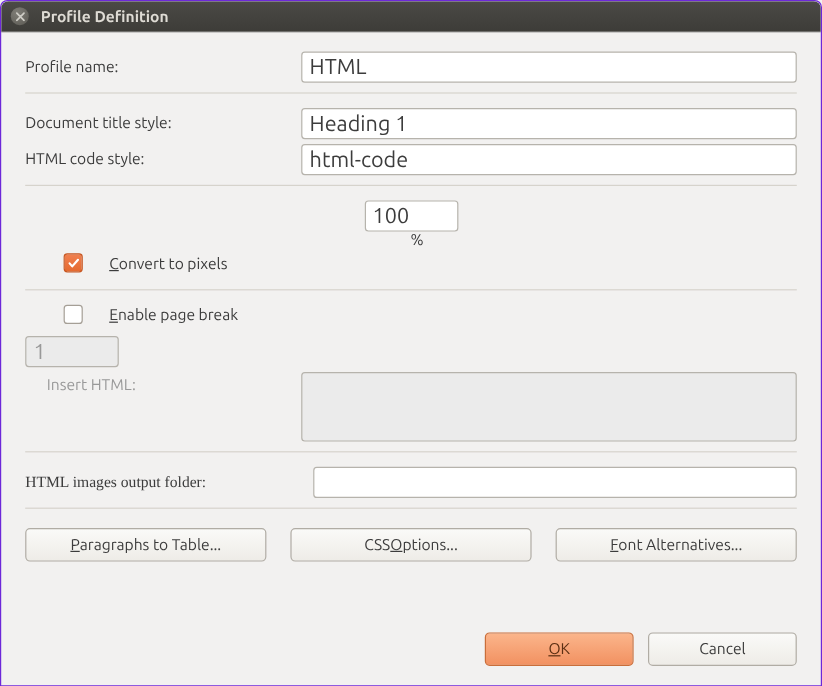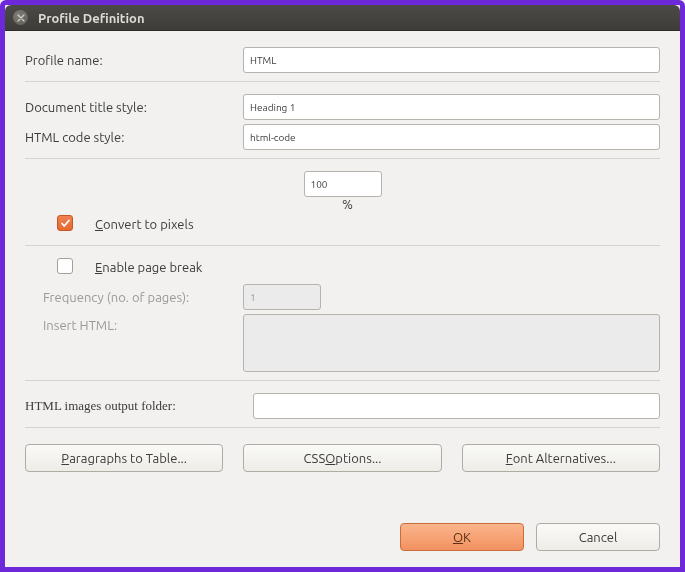--- a/index.html
+++ b/index.html
@@ -10,21 +10,21 @@
     color: #3c3c3c;
     background: #f2f1f0;
     width: 685px;
     height: 572px;
     overflow: hidden;
   }
   .window {
     width: 685px;
     height: 572px;
     background: #f2f1f0;
-    border: 5px solid #6d28d9;
+    border: 1px solid #6d28d9;
     border-radius: 6px 6px 0 0;
     display: flex;
     flex-direction: column;
   }
   .titlebar {
     height: 26px;
     background: linear-gradient(to bottom, #4b4a46 0%, #3d3c38 100%);
     border-bottom: 1px solid #2e2d2a;
     border-radius: 6px 6px 0 0;
     display: flex;
@@ -51,40 +51,41 @@
   .content {
     flex: 1;
     padding: 16px 20px 16px 20px;
     display: flex;
     flex-direction: column;
   }
   .row {
     display: flex;
     align-items: center;
     margin-bottom: 4px;
+    gap: 12px;
   }
   .label-col {
     width: 218px;
     flex-shrink: 0;
     color: #3c3c3c;
   }
   .label-col.sub {
     padding-left: 18px;
     color: #999;
   }
   .field-col {
     flex: 1;
   }
   input[type="text"].txt, textarea.txt {
     width: 100%;
     border: 1px solid #b6b3ac;
     border-radius: 3px;
     padding: 4px 6px;
     font-family: inherit;
-    font-size: 10px;
+    font-size: 18px;
     background: #fff;
     color: #3c3c3c;
     height: 26px;
   }
   input[type="text"].txt.small {
     width: 78px;
   }
   input[type="text"].txt:disabled, textarea.txt:disabled {
     background: #ebebeb;
     color: #999;
@@ -218,21 +219,20 @@
     </div>
 
     <hr class="sep">
 
     <div class="chk-row">
       <span class="chk"></span>
       <span class="chk-label"><span class="underline">E</span><span>nable page break</span></span>
     </div>
 
     <div class="row">
-      <div class="label-col sub">Frequency (no. of pages):</div>
       <div class="field-col">
         <input type="text" class="txt small" disabled="" value="1" style="">
       </div>
     </div>
 
     <div class="row" style="align-items:flex-start;">
       <div class="label-col sub" style="padding-top:4px;">Insert HTML:</div>
       <div class="field-col ta">
         <textarea class="txt" disabled="" style=""></textarea>
       </div>

